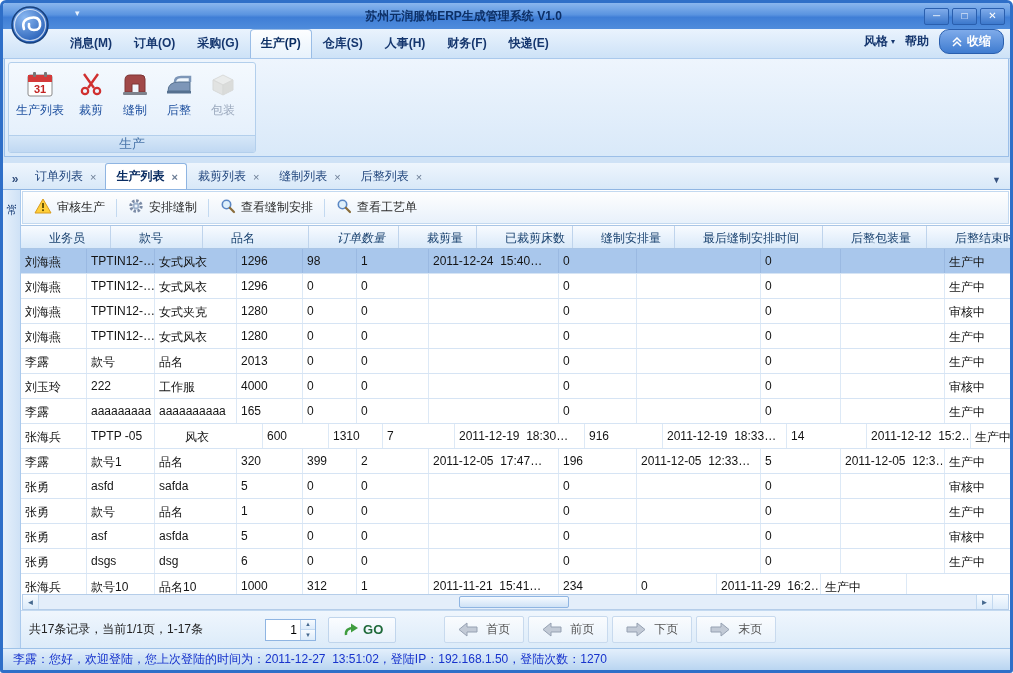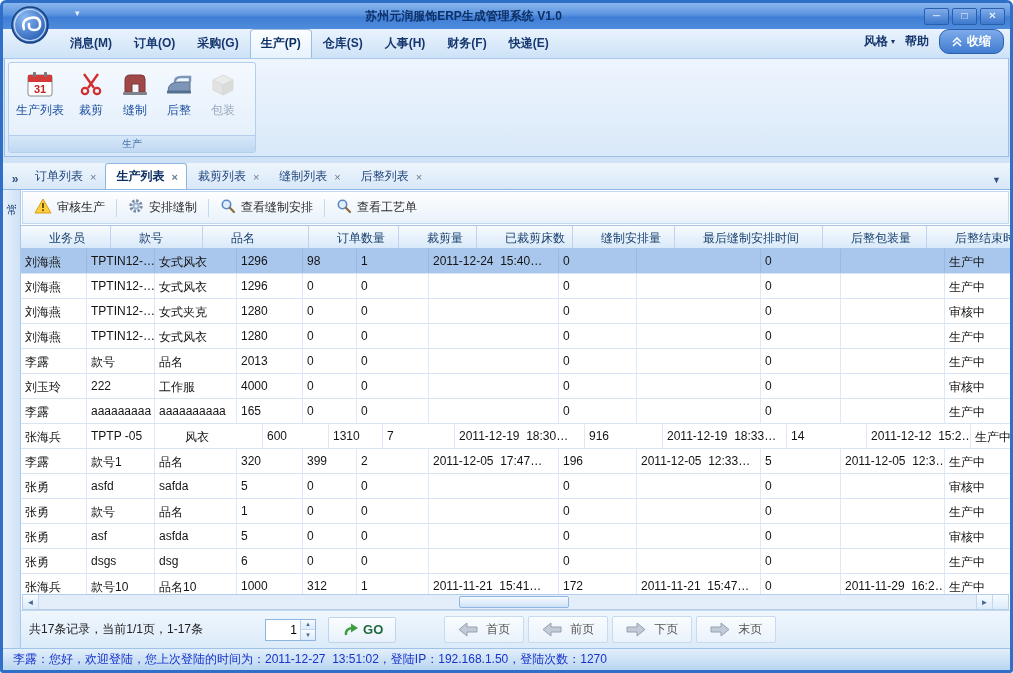--- a/index.html
+++ b/index.html
@@ -37,21 +37,21 @@
     background:linear-gradient(#eef5fd,#d9e9f9); display:flex; padding:3px; }
   .ribbon-group { width:248px; border:1px solid #b3cfec; border-radius:3px; display:flex; flex-direction:column;
     background:linear-gradient(#f4f9fe,#e2eefb); overflow:hidden; }
   .rbuttons { flex:1; display:flex; padding:3px 2px 0 2px; }
   .rbtn { min-width:44px; padding:3px 5px 0 5px; display:flex; flex-direction:column; align-items:center; gap:3px; border-radius:3px; }
   .ricon { width:30px; height:30px; display:flex; align-items:center; justify-content:center; }
   .rlabel { font-size:12px; color:#1d4f9e; white-space:nowrap; }
   .rbtn.disabled .rlabel { color:#9aa8bc; }
   .rbtn.disabled .ricon { opacity:.55; filter:grayscale(60%); }
   .rgroup-label { height:17px; background:linear-gradient(#d6e7f8,#c0d8f2); border-top:1px solid #b3cfec;
-    text-align:center; color:#4a76aa; font-size:10px; line-height:16px; }
+    text-align:center; color:#4a76aa; font-size:13px; line-height:16px; }
   .ribbon-spacer { flex:0 0 6px; background:#cfe2f6; }
 
   
   .tabstrip { flex:0 0 25px; display:flex; align-items:flex-end; padding:0 3px;
     background:linear-gradient(#eef5fd,#d8e8f8); border-bottom:1px solid #8fb5e2; }
   .tab-chevron { width:18px; text-align:center; color:#35517e; font-weight:bold; padding-bottom:3px; }
   .tabs { display:flex; align-items:flex-end; }
   .tab { display:flex; align-items:center; gap:7px; padding:4px 8px 4px 10px; color:#23477e; font-size:12px;
     border:1px solid transparent; border-bottom:none; border-radius:3px 3px 0 0; }
   .tab.active { background:#fff; border-color:#8fb5e2; font-weight:bold; color:#0a2d62; }
@@ -302,21 +302,21 @@
               </svg></span>
             <span class="tlabel">查看工艺单</span>
           </div>
         </div>
 
       <div class="grid">
         <div class="ghead">
             <div class="hcell" style="width: 66px;">业务员</div>
             <div class="hcell" style="width: 68px;">款号</div>
             <div class="hcell" style="width: 82px;">品名</div>
-            <div class="hcell" style="width: 66px;">订单数量</div>
+            <div class="hcell" style="width: 66px; font-style: italic;">订单数量</div>
             <div class="hcell" style="width: 54px;">裁剪量</div>
             <div class="hcell" style="width: 72px;">已裁剪床数</div>
             <div class="hcell" style="width: 78px;">缝制安排量</div>
             <div class="hcell" style="width: 124px;">最后缝制安排时间</div>
             <div class="hcell" style="width: 80px;">后整包装量</div>
             <div class="hcell" style="width: 104px;">后整结束时间</div>
             <div class="hcell" style="width: 86px;">生产状</div>
           </div>
         <div class="gbody">
             <div class="grow selected">
@@ -502,22 +502,21 @@
               <div class="gcell" style="width: 86px;">生产中</div>
             </div>
             <div class="grow">
               <div class="gcell" style="width: 66px;">张海兵</div>
               <div class="gcell" style="width: 68px;">款号10</div>
               <div class="gcell" style="width: 82px;">品名10</div>
               <div class="gcell" style="width: 66px;">1000</div>
               <div class="gcell" style="width: 54px;">312</div>
               <div class="gcell" style="width: 72px;">1</div>
               <div class="gcell" style="width: 130px;">2011-11-21  15:41…</div>
-              <div class="gcell" style="width: 78px;">172</div>
-              <div class="gcell" style="width: 124px;">2011-11-21  15:47…</div>
+              <div class="gcell" style="width: 78px;">234</div>
               <div class="gcell" style="width: 80px;">0</div>
               <div class="gcell" style="width: 104px;">2011-11-29  16:2…</div>
               <div class="gcell" style="width: 86px;">生产中</div>
             </div>
           </div>
       </div>
 
       <div class="hscroll">
         <div class="hs-arrow">◄</div>
         <div class="hs-track">

